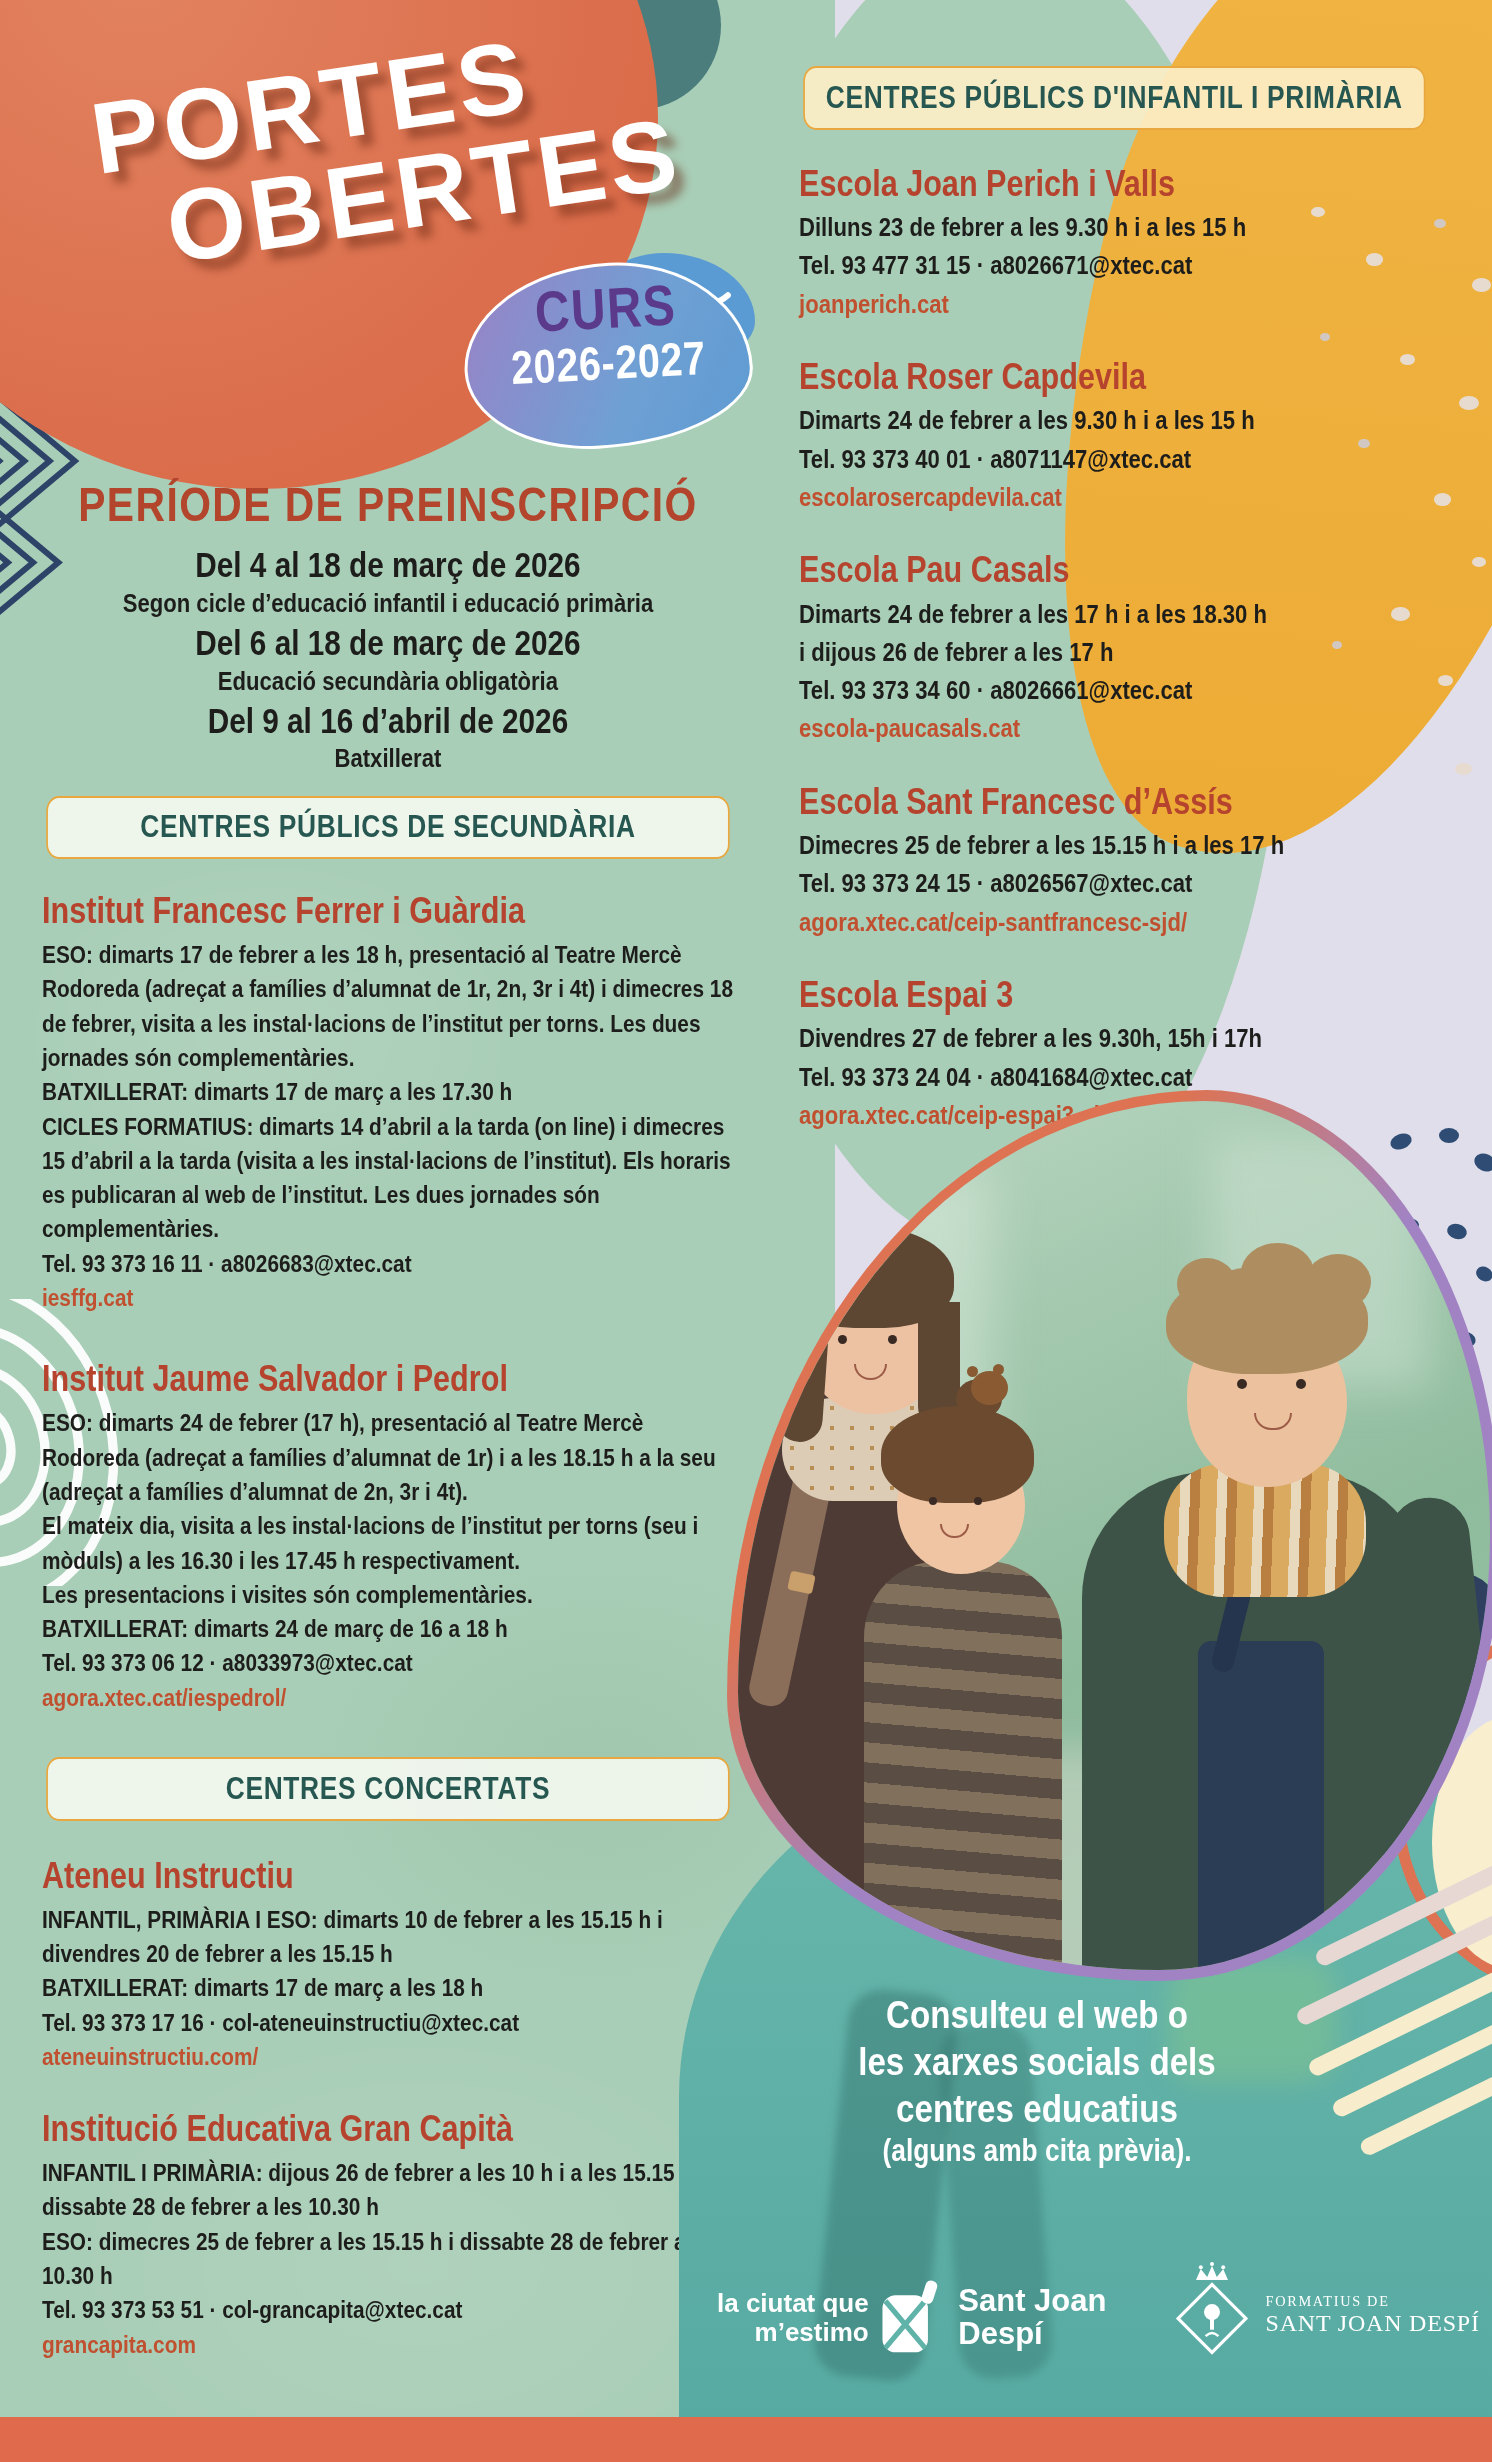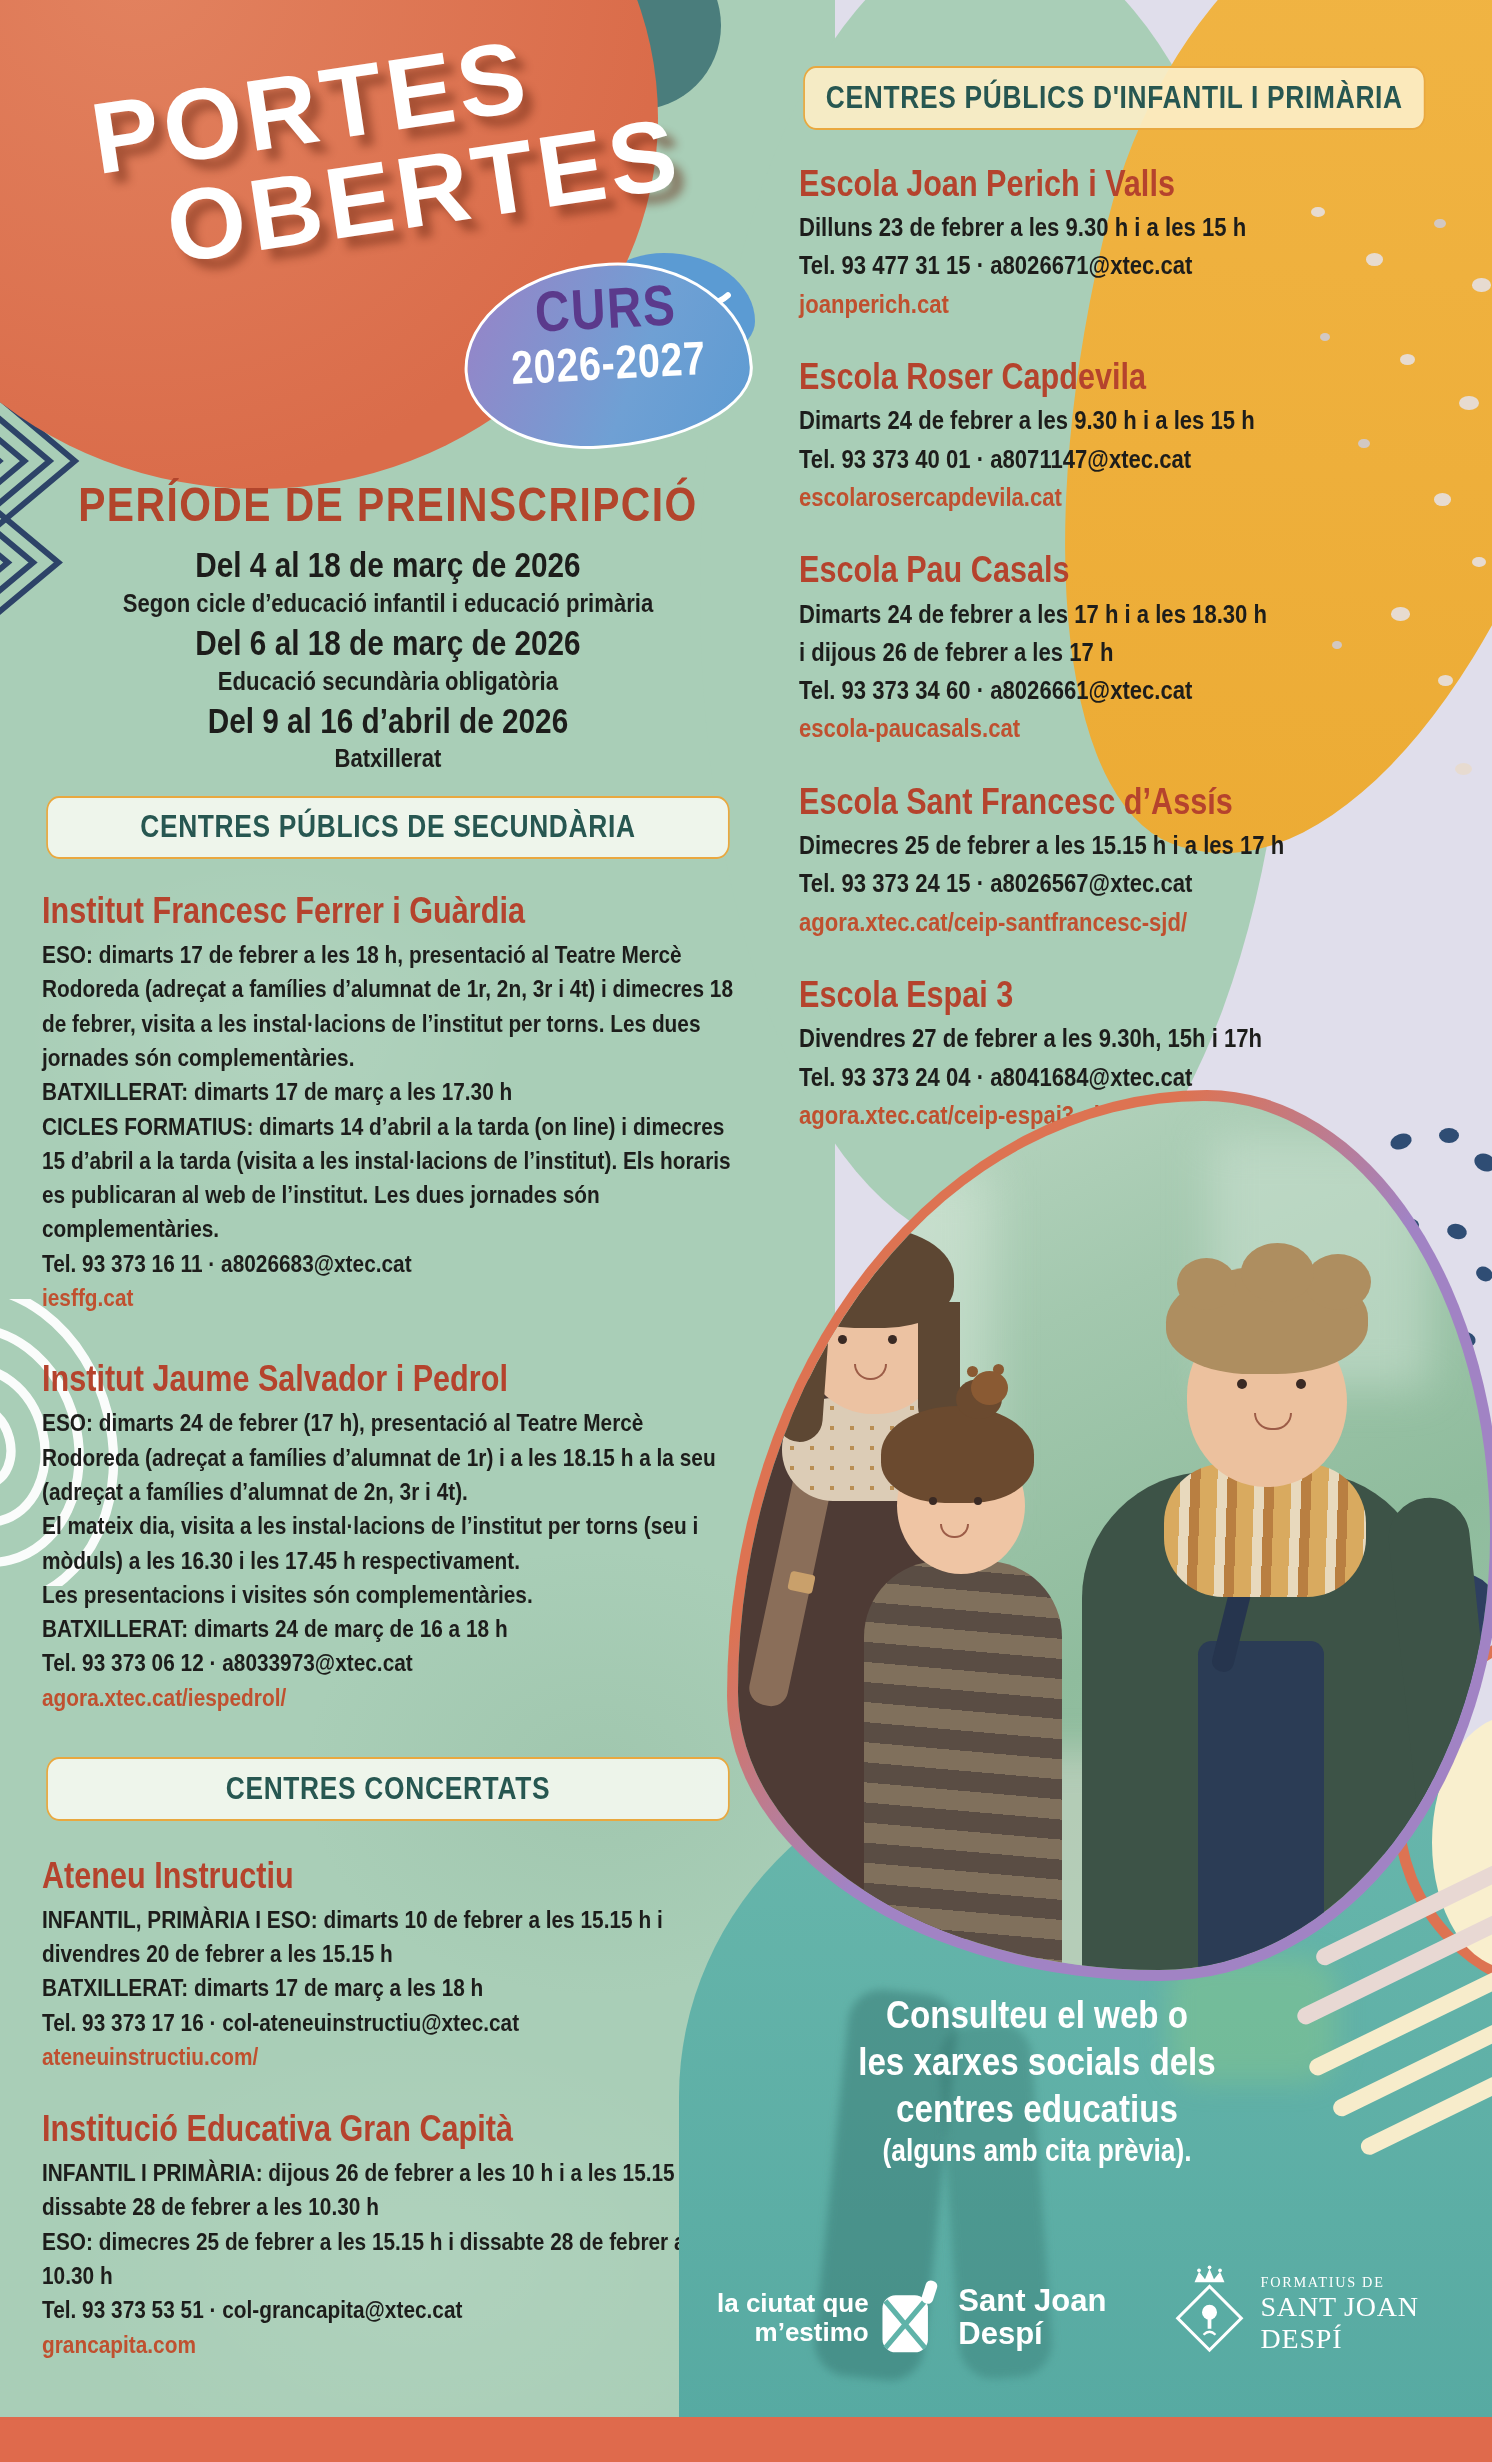--- a/index.html
+++ b/index.html
@@ -67,21 +67,21 @@
   .orange-arc{left:1393px;top:1623px;width:354px;height:354px;border:11px solid #dd7352;border-radius:50%;z-index:4;}
   .nd{position:absolute;background:#2f4d74;border-radius:50%;z-index:2;}
   .notice{left:742px;top:1992px;width:590px;text-align:center;z-index:6;transform:scaleX(.85);transform-origin:50% 0;}
   .notice .nl{font-size:39px;font-weight:bold;color:#fff;line-height:1.2;}
   .notice .nl.small{font-size:31px;}
   .footer-left{left:717px;top:2277px;z-index:6;display:flex;align-items:center;gap:11.8px;}
   .tagline{text-align:right;color:#fff;font-weight:bold;font-size:26px;line-height:1.08;}
   .cityname{color:#fff;font-weight:bold;font-size:31px;line-height:1.05;}
   .footer-right{left:1172px;top:2262px;z-index:6;display:flex;align-items:center;gap:13.5px;}
   .aj-l1{font-family:"Liberation Serif",serif;color:#fff;font-size:14.3px;letter-spacing:1.7px;}
-  .aj-l2{font-family:"Liberation Serif",serif;color:#fff;font-size:28px;letter-spacing:0.8px;}
+  .aj-l2{font-family:"Liberation Serif",serif;color:#fff;font-size:24px;letter-spacing:0.8px;}
   .bottom-bar{left:0;top:2417px;width:1493px;height:46px;background:#df6a4c;z-index:7;}
   svg.dec{position:absolute;overflow:hidden;}
 </style>
 </head>
 <body>
 
 <div class="poster">
 
   <div class="abs lavender"></div>
   <div class="abs green-panel"></div>

